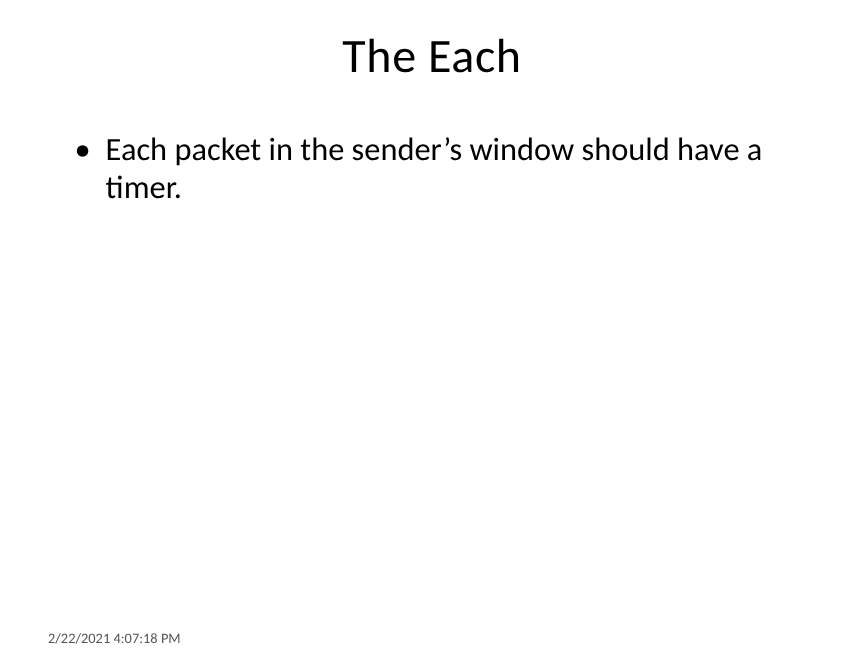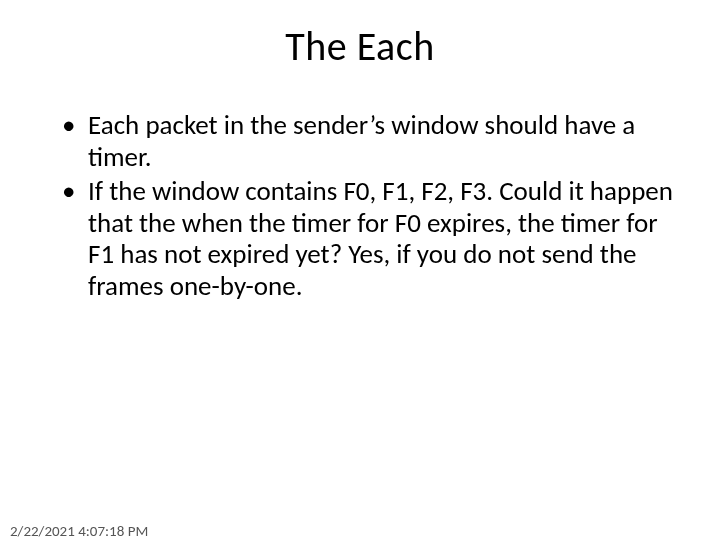--- a/index.html
+++ b/index.html
@@ -43,31 +43,30 @@
   }
   ul.bullets > li::before {
     content: "•";
     position: absolute;
     left: 4px;
     top: 0;
     font-size: 27px;
   }
   .footer {
     position: absolute;
-    left: 10px;
+    left: 40px;
     bottom: 22px;
-    font-size: 15px;
+    font-size: 12px;
     color: #555;
   }
 </style>
 </head>
 <body>
 
 <div class="slide">
   <div class="title">The Each</div>
   <div class="body">
     <ul class="bullets">
       <li>Each packet in the sender’s window should have a timer.</li>
-      <li>If the window contains F0, F1, F2, F3. Could it happen that the when the timer for F0 expires, the timer for F1 has not expired yet? Yes, if you do not send the frames one-by-one.</li>
     </ul>
   </div>
   <div class="footer">2/22/2021 4:07:18 PM</div>
 </div>
 
 </body></html>

